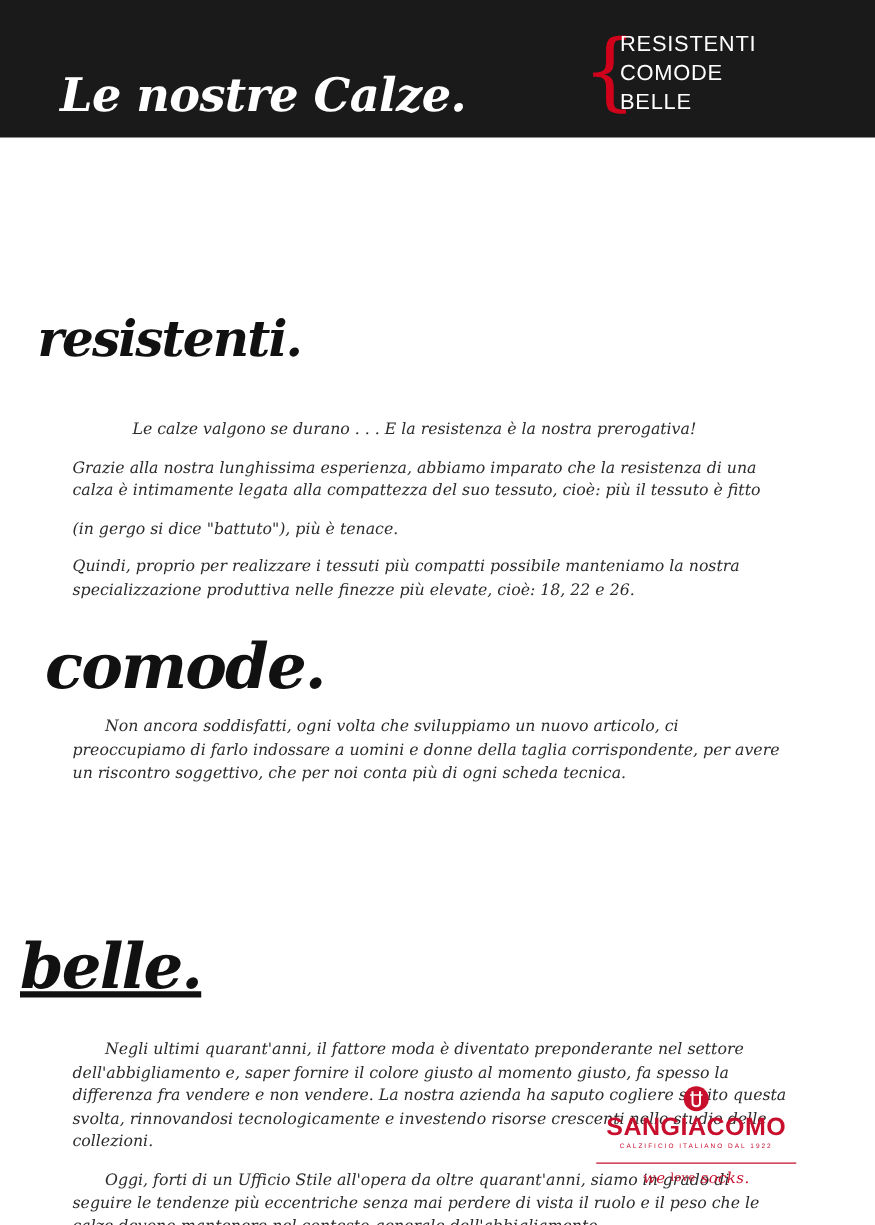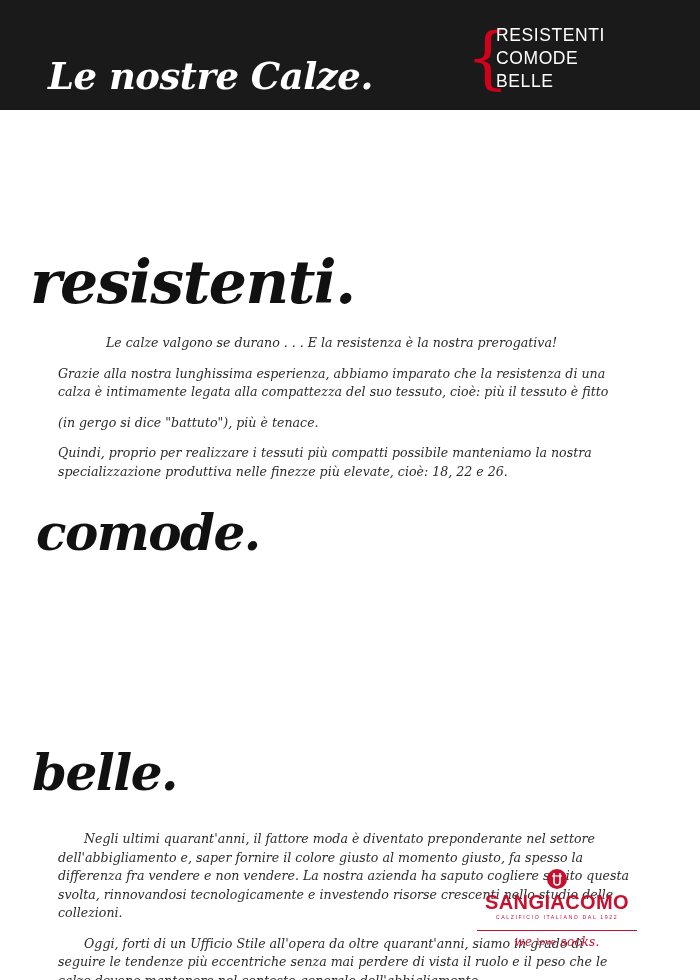--- a/index.html
+++ b/index.html
@@ -70,21 +70,21 @@
     width: 700px;
   }
   .section {
     position: relative;
   }
   .section-heading {
     font-family: "DejaVu Serif", serif;
     font-style: italic;
     font-weight: bold;
     color: #111111;
-    font-size: 60px;
+    font-size: 40px;
     letter-spacing: -1.5px;
     line-height: 1;
   }
   .body-text {
     font-family: "DejaVu Serif", serif;
     font-style: italic;
     color: #2b2b2b;
     font-size: 12.6px;
     line-height: 18.5px;
   }
@@ -99,21 +99,21 @@
   .sec1 .section-heading { position: absolute; left: 30px; top: 32px; }
   .sec1 .body-text { position: absolute; left: 46px; top: 102px; width: 600px; }
 
   
   .sec2 { position: absolute; left: 0; top: 378px; width: 700px; }
   .sec2 .section-heading { position: absolute; left: 36px; top: 20px; font-size: 50px;}
   .sec2 .body-text { position: absolute; left: 46px; top: 82px; width: 600px; }
 
   
   .sec3 { position: absolute; left: 0; top: 620px; width: 700px; }
-  .sec3 .section-heading { position: absolute; left: 32px; top: 18px; font-size: 50px; }
+  .sec3 .section-heading { position: absolute; left: 16px; top: 18px; font-size: 50px; text-decoration: underline; }
   .sec3 .body-text { position: absolute; left: 46px; top: 88px; width: 600px; }
 
   
   .footer {
     position: absolute;
     left: 0;
     top: 868px;
     width: 700px;
     height: 112px;
   }
@@ -187,20 +187,21 @@
       <p class="indent-1">Le calze valgono se durano . . .  E la resistenza è la nostra prerogativa!</p>
       <p>Grazie alla nostra lunghissima esperienza, abbiamo imparato che la resistenza di una calza è intimamente legata alla compattezza del suo tessuto, cioè: più il tessuto è fitto</p>
       <p>(in gergo si dice "battuto"), più è tenace.</p>
       <p>Quindi, proprio per realizzare i tessuti più compatti possibile manteniamo la nostra specializzazione produttiva nelle finezze più elevate, cioè: 18, 22 e 26.</p>
     </div>
   </div>
 
   <div class="section sec2">
     <div class="section-heading">comode.</div>
     <div class="body-text">
+      <p style="margin-top:2px; text-indent:26px;">Non ancora soddisfatti, ogni volta che sviluppiamo un nuovo articolo, ci preoccupiamo di farlo indossare a uomini e donne della taglia corrispondente, per avere un riscontro soggettivo, che per noi conta più di ogni scheda tecnica.</p>
     </div>
   </div>
 
   <div class="section sec3">
     <div class="section-heading">belle.</div>
     <div class="body-text">
       <p style="text-indent:26px;">Negli ultimi quarant'anni, il fattore moda è diventato preponderante nel settore dell'abbigliamento e, saper fornire il colore giusto al momento giusto, fa spesso la differenza fra vendere e non vendere. La nostra azienda ha saputo cogliere subito questa svolta, rinnovandosi tecnologicamente e investendo risorse crescenti nello studio delle collezioni.</p>
       <p style="margin-top:2px; text-indent:26px;">Oggi, forti di un Ufficio Stile all'opera da oltre quarant'anni, siamo in grado di seguire le tendenze più eccentriche senza mai perdere di vista il ruolo e il peso che le calze devono mantenere nel contesto generale dell'abbigliamento.</p>
     </div>
   </div>

